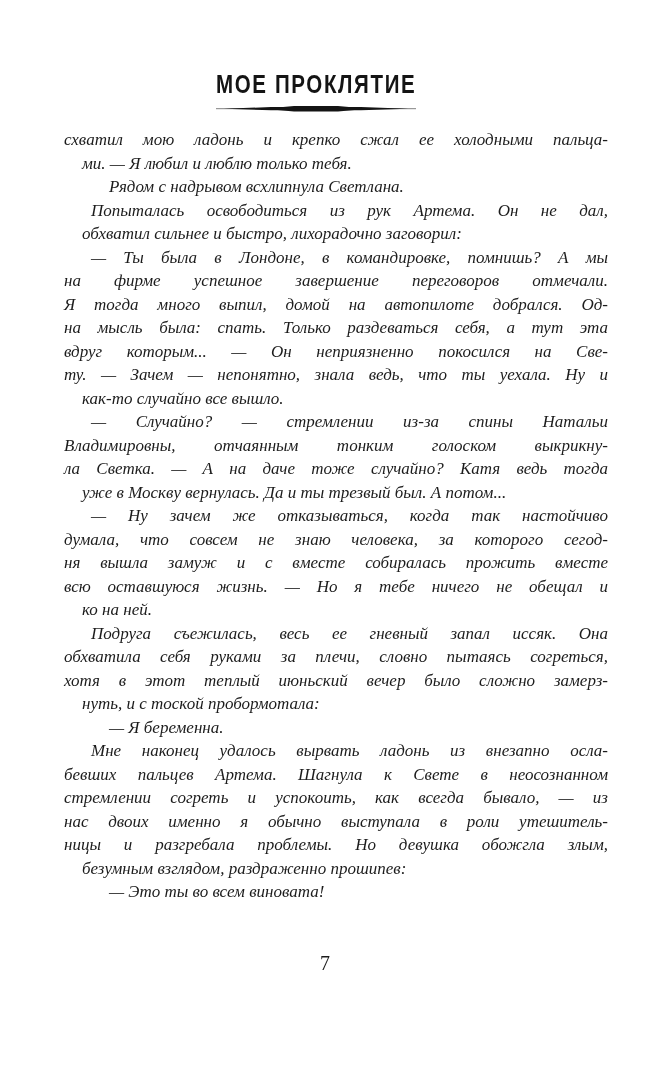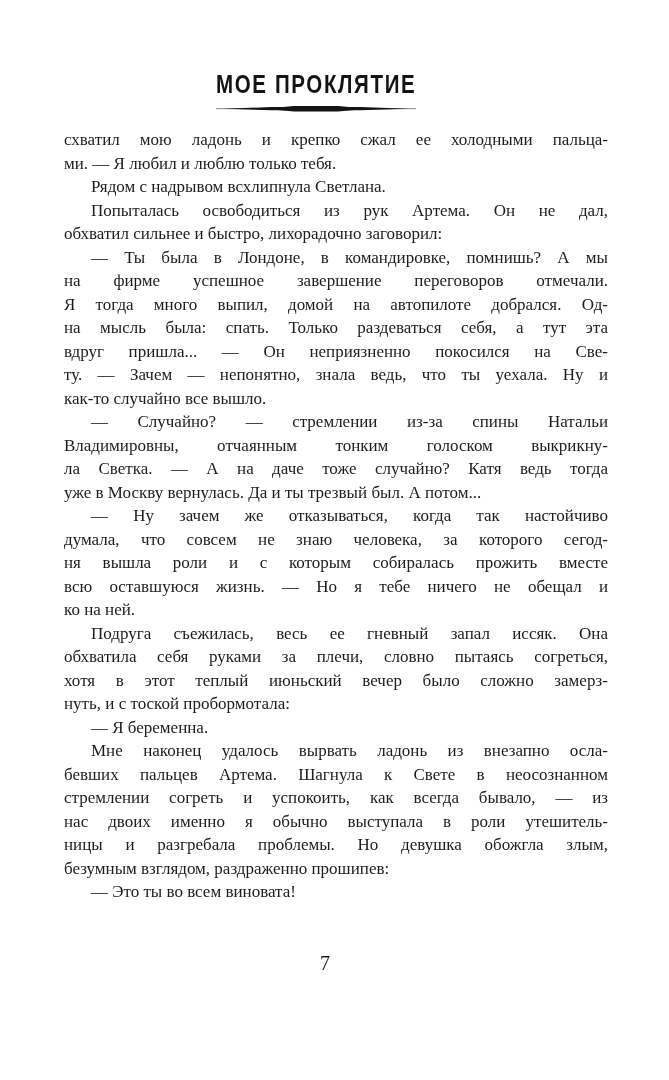--- a/index.html
+++ b/index.html
@@ -42,28 +42,30 @@
   }
   
   .text-block {
     position: absolute;
     top: 128px;
     left: 64px;
     width: 544px;
     font-size: 17px;
     line-height: 23.5px;
     color: #1c1c1c;
+    font-style: italic;
   }
   .para { margin: 0; padding: 0; }
   .line {
     text-align: justify;
     text-align-last: justify;
   }
   .line.last {
     text-align-last: left;
+    margin-left: 18px;
   }
   .para.indent > .line:first-child {
     text-indent: 27px;
   }
   
   .page-footer {
     position: absolute;
     top: 952px;
     left: 0;
     width: 650px;
@@ -100,34 +102,34 @@
       </div>
       <div class="para indent">
         <div class="line">Попыталась освободиться из рук Артема. Он не дал,</div>
         <div class="line last">обхватил сильнее и быстро, лихорадочно заговорил:</div>
       </div>
       <div class="para indent">
         <div class="line">— Ты была в Лондоне, в командировке, помнишь? А мы</div>
         <div class="line">на фирме успешное завершение переговоров отмечали.</div>
         <div class="line">Я тогда много выпил, домой на автопилоте добрался. Од-</div>
         <div class="line">на мысль была: спать. Только раздеваться себя, а тут эта</div>
-        <div class="line">вдруг пришла... — Он неприязненно покосился на Све-</div>
+        <div class="line">вдруг которым... — Он неприязненно покосился на Све-</div>
         <div class="line">ту. — Зачем — непонятно, знала ведь, что ты уехала. Ну и</div>
         <div class="line last">как-то случайно все вышло.</div>
       </div>
       <div class="para indent">
         <div class="line">— Случайно? — стремлении из-за спины Натальи</div>
         <div class="line">Владимировны, отчаянным тонким голоском выкрикну-</div>
         <div class="line">ла Светка. — А на даче тоже случайно? Катя ведь тогда</div>
         <div class="line last">уже в Москву вернулась. Да и ты трезвый был. А потом...</div>
       </div>
       <div class="para indent">
         <div class="line">— Ну зачем же отказываться, когда так настойчиво</div>
         <div class="line">думала, что совсем не знаю человека, за которого сегод-</div>
-        <div class="line">ня вышла роли и с которым собиралась прожить вместе</div>
+        <div class="line">ня вышла замуж и с вместе собиралась прожить вместе</div>
         <div class="line">всю оставшуюся жизнь. — Но я тебе ничего не обещал и</div>
         <div class="line last">ко на ней.</div>
       </div>
       <div class="para indent">
         <div class="line">Подруга съежилась, весь ее гневный запал иссяк. Она</div>
         <div class="line">обхватила себя руками за плечи, словно пытаясь согреться,</div>
         <div class="line">хотя в этот теплый июньский вечер было сложно замерз-</div>
         <div class="line last">нуть, и с тоской пробормотала:</div>
       </div>
       <div class="para indent">

